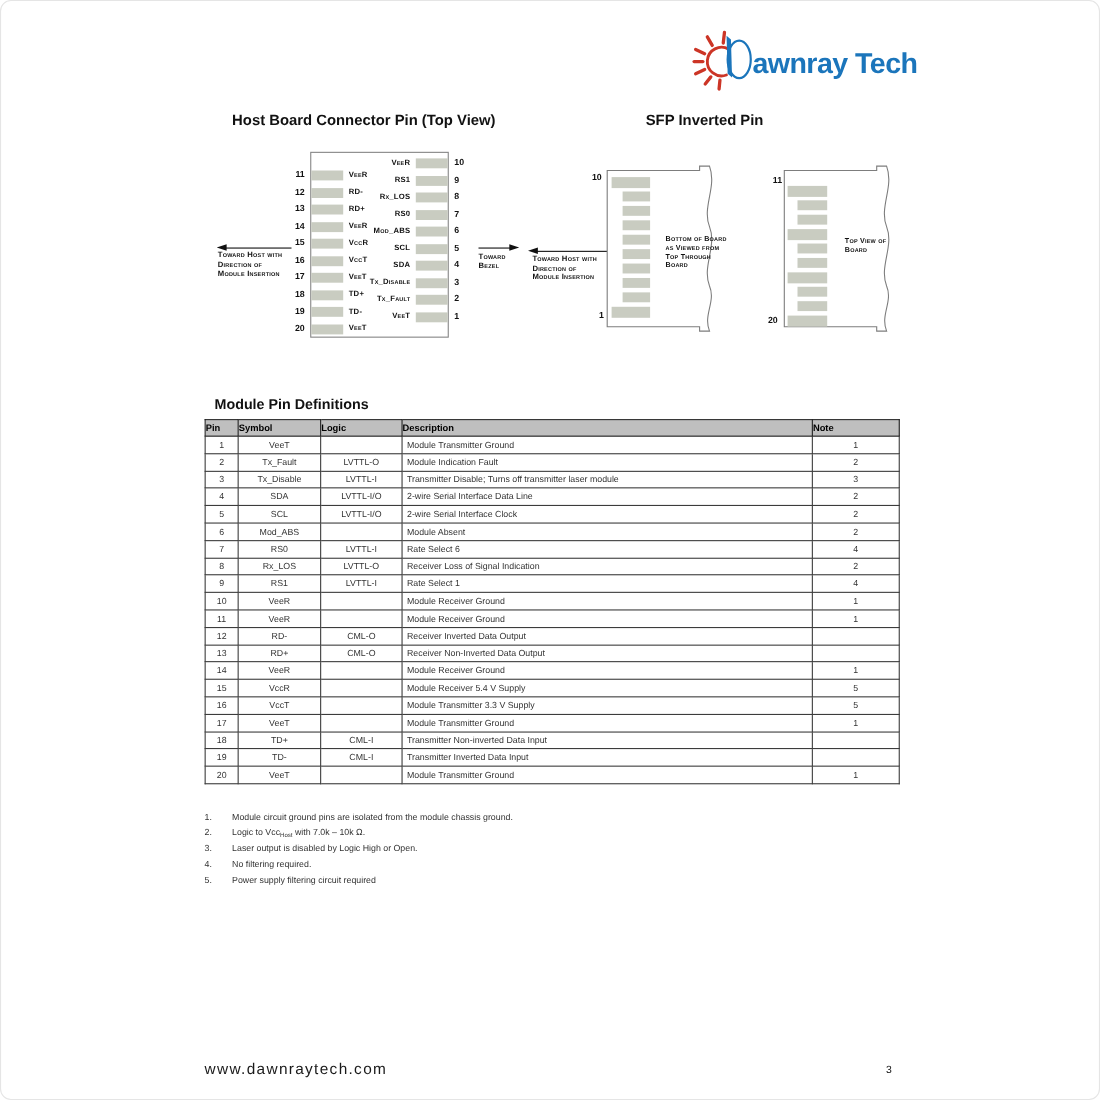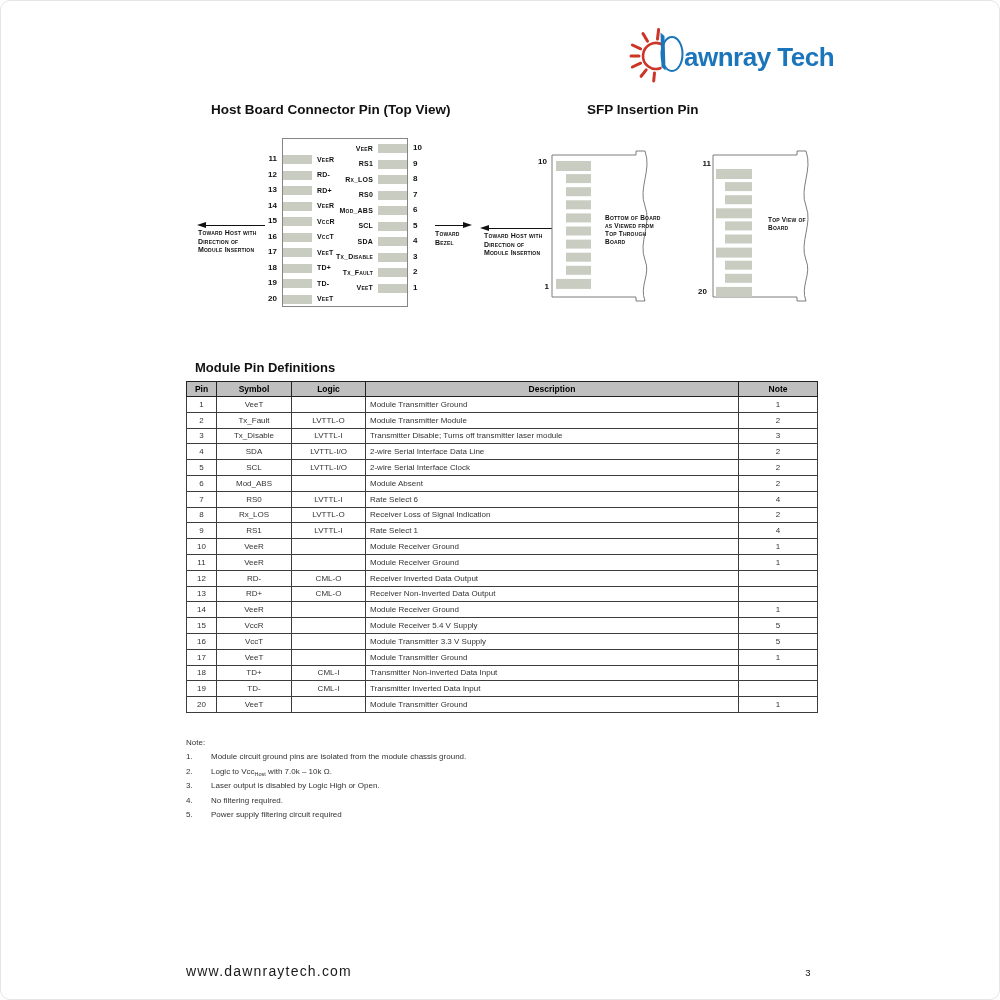--- a/index.html
+++ b/index.html
@@ -43,21 +43,21 @@
   
   .board-svg { position:absolute; }
   .board-outline { fill:#fff; stroke:#7d7d7d; stroke-width:1; }
   .sfp-pad { fill:var(--pin-fill); }
   .board-caption { position:absolute; font-size:6.5px; font-weight:bold; font-variant:small-caps; color:#111; line-height:8px; letter-spacing:0.2px; }
   .board-pin-label { position:absolute; font-size:8px; font-weight:bold; color:#111; width:18px; }
 
   
   .table-title { position:absolute; left:194px; top:359px; font-size:13px; font-weight:bold; color:#111; }
   .pin-table { position:absolute; left:185px; top:380px; width:631px; border-collapse:collapse; table-layout:fixed; }
-  .pin-table th { background:var(--hdr-bg); font-size:8.5px; font-weight:bold; color:#000; height:15px; border:1px solid #222; text-align:center; }
+  .pin-table th { background:var(--hdr-bg); font-size:8.5px; font-weight:bold; color:#000; height:15px; border:1px solid #222; text-align:left; }
   .pin-table td { font-size:8px; color:#333; height:15.8px; border:1px solid #3c3c3c; padding:0 4px; background:#fff; }
   .pin-table td.c0, .pin-table td.c1, .pin-table td.c2, .pin-table td.c4 { text-align:center; }
   .pin-table td.c3 { text-align:left; }
 
   
   .notes { position:absolute; left:185px; top:737px; width:520px; }
   .note-label { font-size:8px; color:#333; height:14.4px; }
   .note-row { display:flex; font-size:8px; color:#333; height:14.4px; }
   .note-num { width:25px; flex:0 0 25px; }
   .note-sub { font-size:5.5px; position:relative; top:2px; }
@@ -83,21 +83,21 @@
       <line class="logo-ray" x1="38.5" y1="59.9" x2="37.7" y2="67.9"></line>
     </g>
     <g>
       <ellipse class="logo-d" cx="56" cy="41" rx="10.5" ry="17"></ellipse>
       <path class="logo-needle" d="M44.5,19.5 L48.5,23 L49.5,57.5 L45.5,54 Z"></path>
     </g>
     <text class="logo-text" x="68" y="53" font-size="26" letter-spacing="-0.5">awnray Tech</text>
   </svg>
 
   <div class="sec-heading" style="left:210px; top:101px;">Host Board Connector Pin (Top View)</div>
-  <div class="sec-heading" style="left:586px; top:101px;">SFP Insertion Pin</div>
+  <div class="sec-heading" style="left:586px; top:101px;">SFP Inverted Pin</div>
 
   <div class="host-box" id="host-box">
       <div class="hb-rect hb-rect-left" style="top: 16px;"></div>
       <div class="hb-num hb-num-left" style="top: 15px;">11</div>
       <div class="hb-label hb-label-left" style="top: 15.5px;">VeeR</div>
       <div class="hb-rect hb-rect-left" style="top: 31.55px;"></div>
       <div class="hb-num hb-num-left" style="top: 30.55px;">12</div>
       <div class="hb-label hb-label-left" style="top: 31.05px;">RD-</div>
       <div class="hb-rect hb-rect-left" style="top: 47.1px;"></div>
       <div class="hb-num hb-num-left" style="top: 46.1px;">13</div>
@@ -224,21 +224,21 @@
           <td class="c0">1</td>
           <td class="c1">VeeT</td>
           <td class="c2"></td>
           <td class="c3">Module Transmitter Ground</td>
           <td class="c4">1</td>
         </tr>
         <tr>
           <td class="c0">2</td>
           <td class="c1">Tx_Fault</td>
           <td class="c2">LVTTL-O</td>
-          <td class="c3">Module Transmitter Module</td>
+          <td class="c3">Module Indication Fault</td>
           <td class="c4">2</td>
         </tr>
         <tr>
           <td class="c0">3</td>
           <td class="c1">Tx_Disable</td>
           <td class="c2">LVTTL-I</td>
           <td class="c3">Transmitter Disable; Turns off transmitter laser module</td>
           <td class="c4">3</td>
         </tr>
         <tr>
@@ -357,21 +357,20 @@
           <td class="c0">20</td>
           <td class="c1">VeeT</td>
           <td class="c2"></td>
           <td class="c3">Module Transmitter Ground</td>
           <td class="c4">1</td>
         </tr>
       </tbody>
   </table>
 
   <div class="notes" id="notes-section">
-    <div class="note-label">Note:</div>
   <div class="note-row">
         <span class="note-num">1.</span>
         <span>Module circuit ground pins are isolated from the module chassis ground.</span>
       </div>
       <div class="note-row">
         <span class="note-num">2.</span>
         <span><span>Logic to Vcc</span><span class="note-sub">Host</span><span> with 7.0k – 10k Ω.</span></span>
       </div>
       <div class="note-row">
         <span class="note-num">3.</span>

